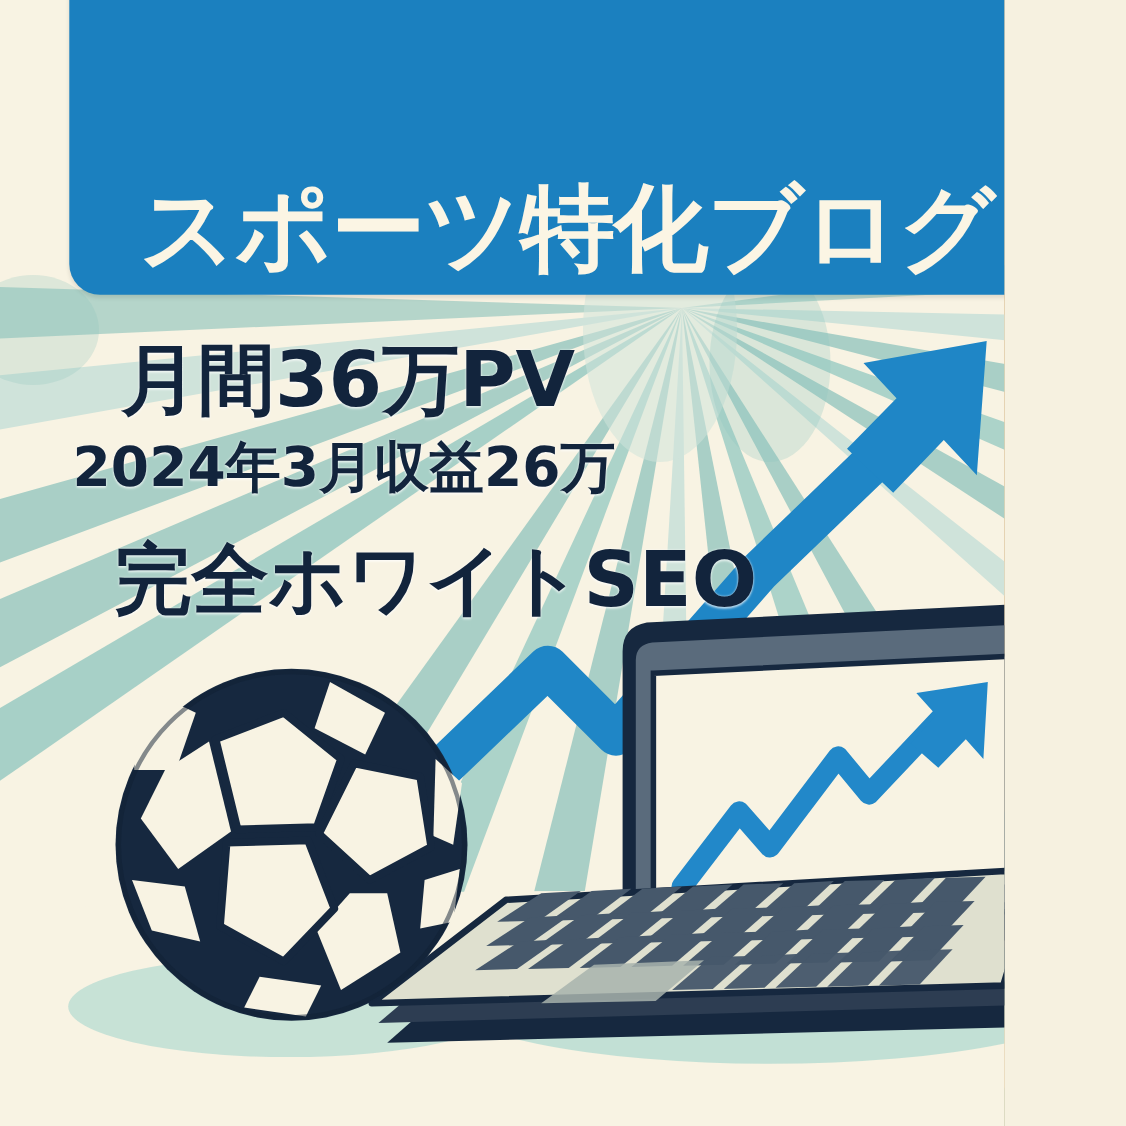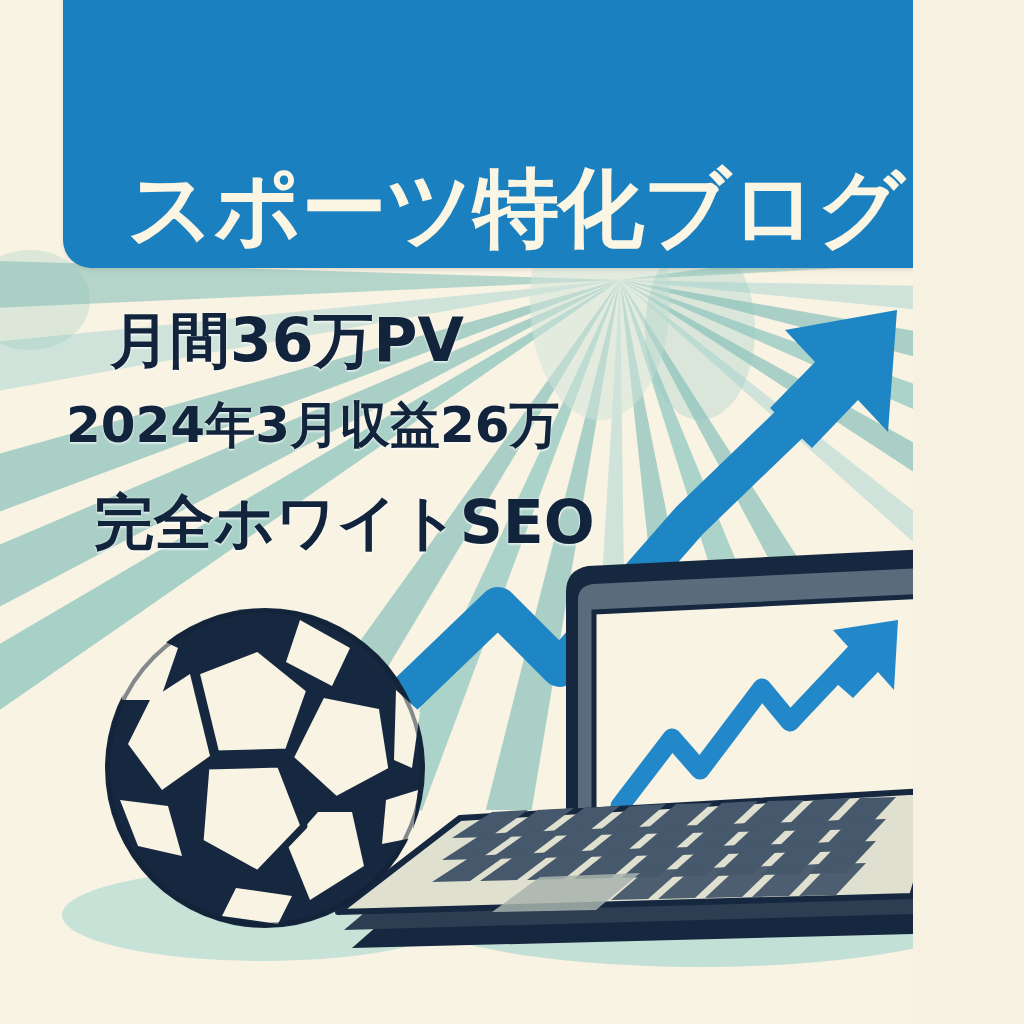--- a/index.html
+++ b/index.html
@@ -24,23 +24,23 @@
     font-family:"DejaVu Sans","Liberation Sans",sans-serif;
   }
   
   #bullets{position:absolute;left:0;top:296px;width:680px;}
   .bullet{
     color:#12243c;font-weight:bold;white-space:nowrap;
     font-family:"DejaVu Sans","Liberation Sans",sans-serif;
     text-shadow:0 2px 2px rgba(255,255,255,.55), 0 0 2px rgba(255,255,255,.8);
     line-height:1;
   }
-  #bullet-0{position:absolute;left:110px;top:14px;font-size:60px;}
+  #bullet-0{position:absolute;left:110px;top:14px;font-size:70px;}
   #bullet-1{position:absolute;left:66px;top:104px;font-size:50px;}
-  #bullet-2{position:absolute;left:94px;top:196px;font-size:60px;}
+  #bullet-2{position:absolute;left:104px;top:196px;font-size:70px;}
 </style>
 </head>
 <body>
 
 <div id="poster">
 
   <svg id="bg-svg" viewBox="0 0 1024 1024" aria-hidden="true">
     <defs>
       <clipPath id="clipAll">
           <rect x="0" y="0" width="1024" height="1024"></rect>

